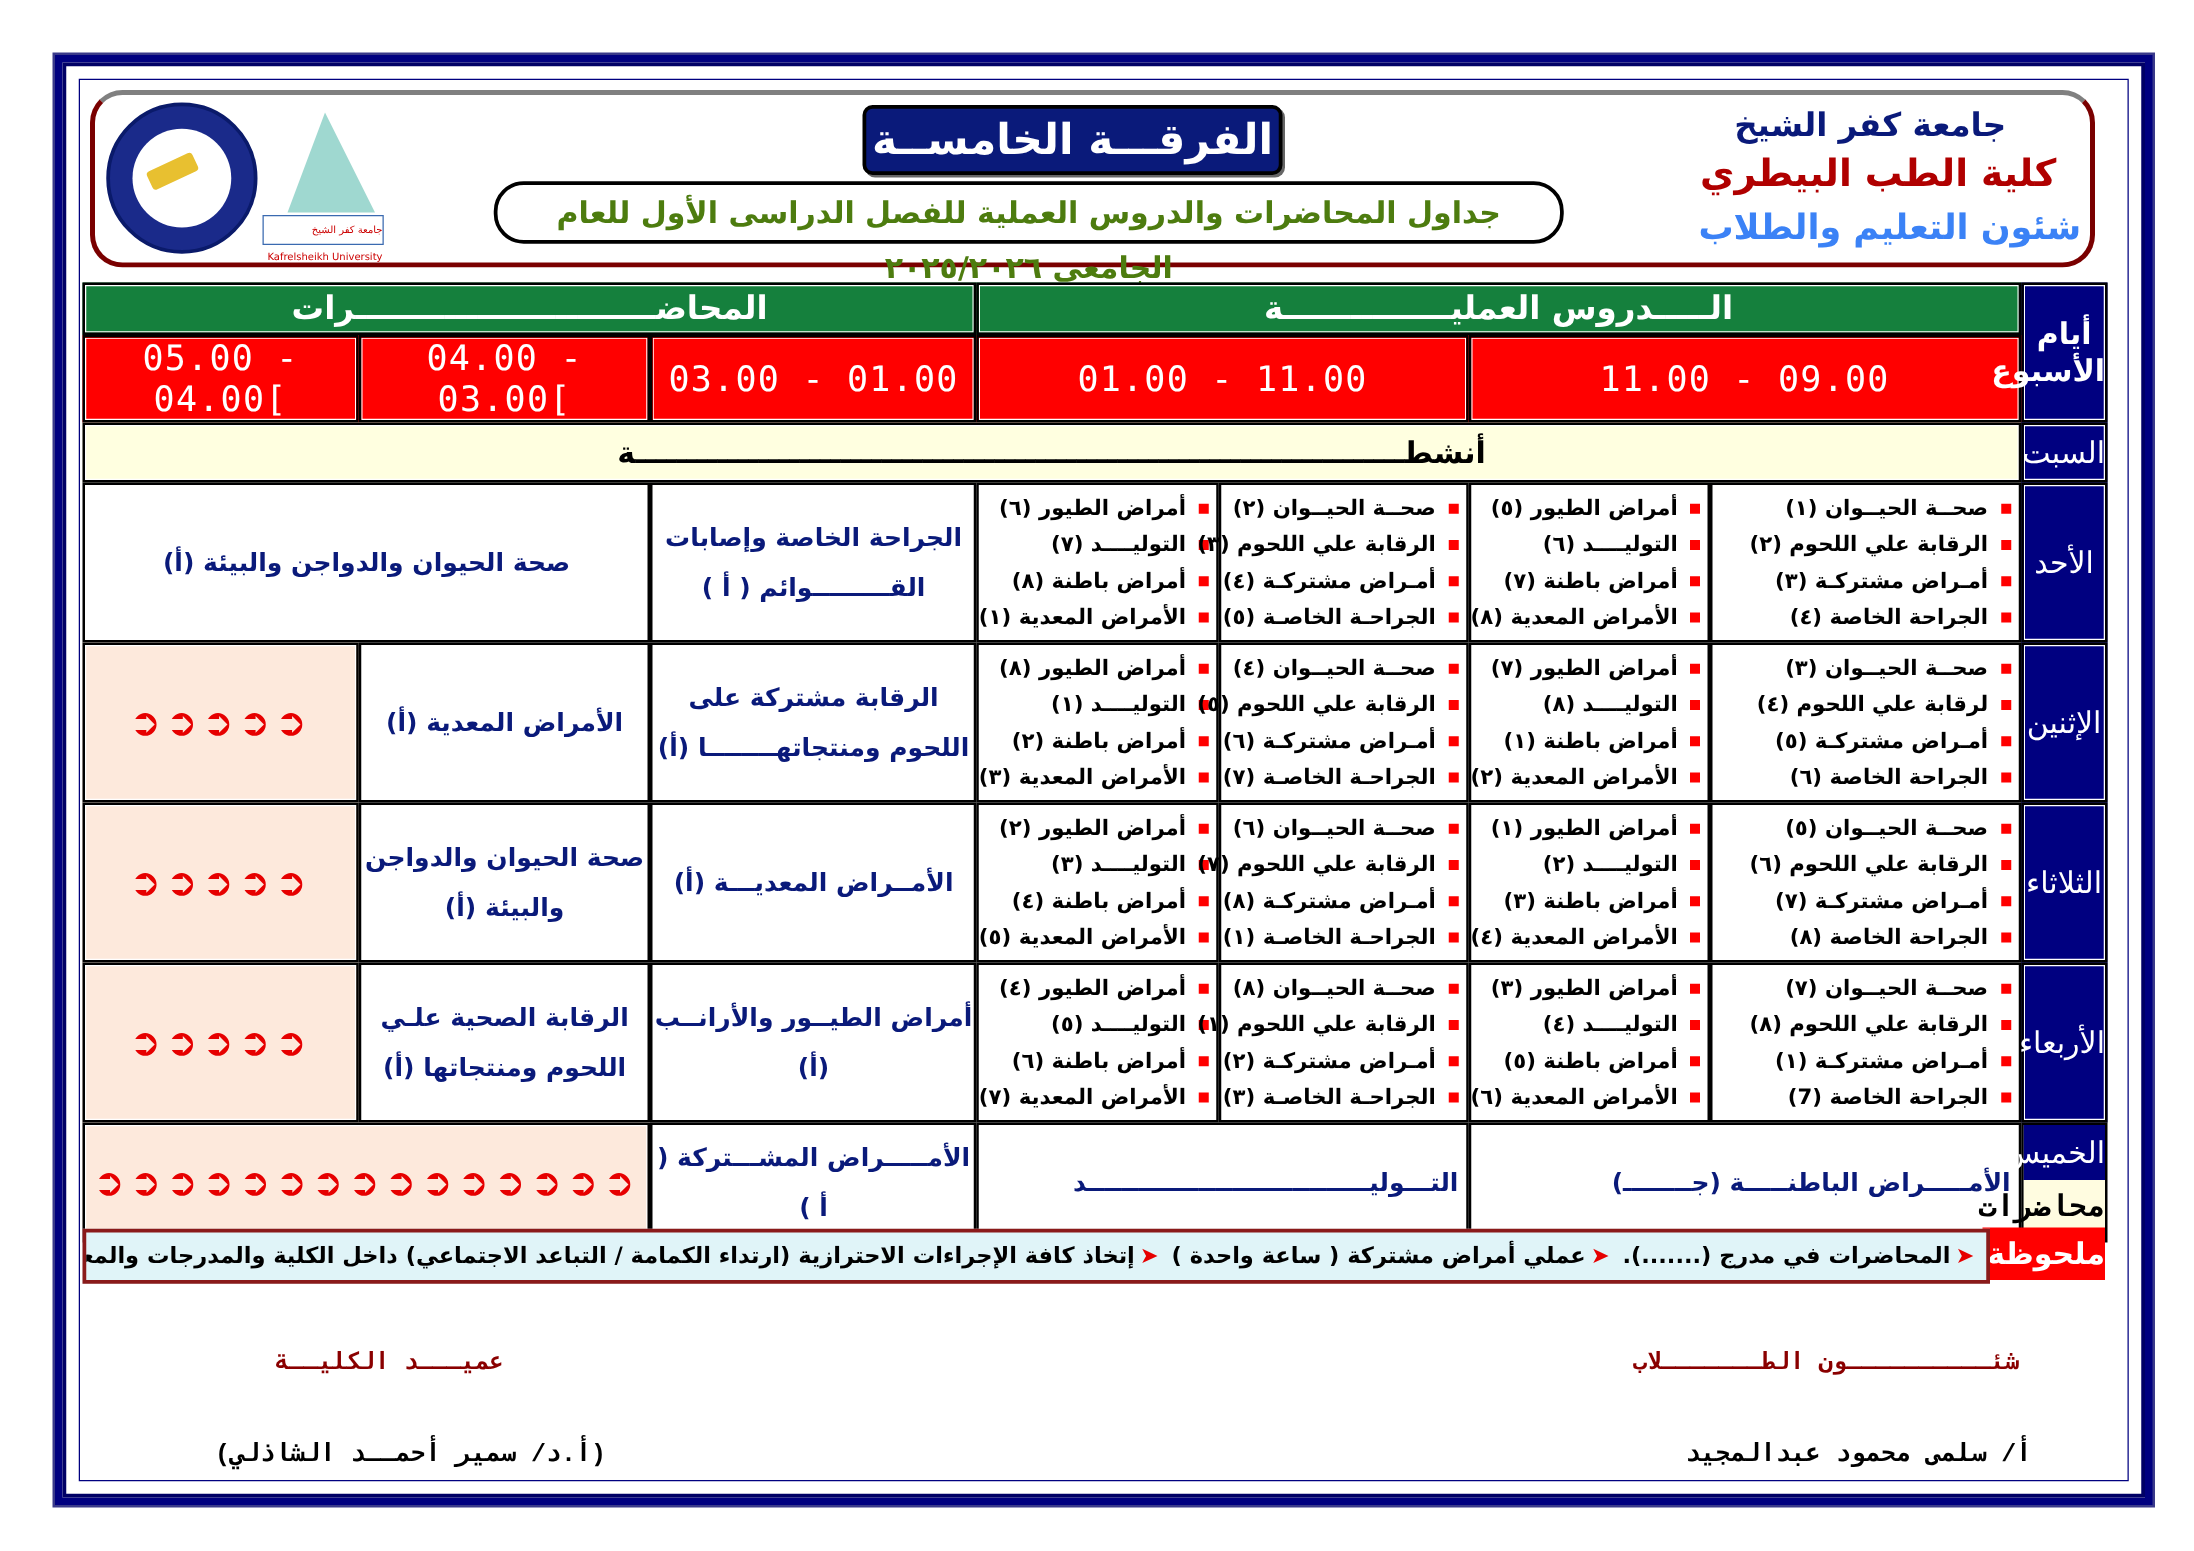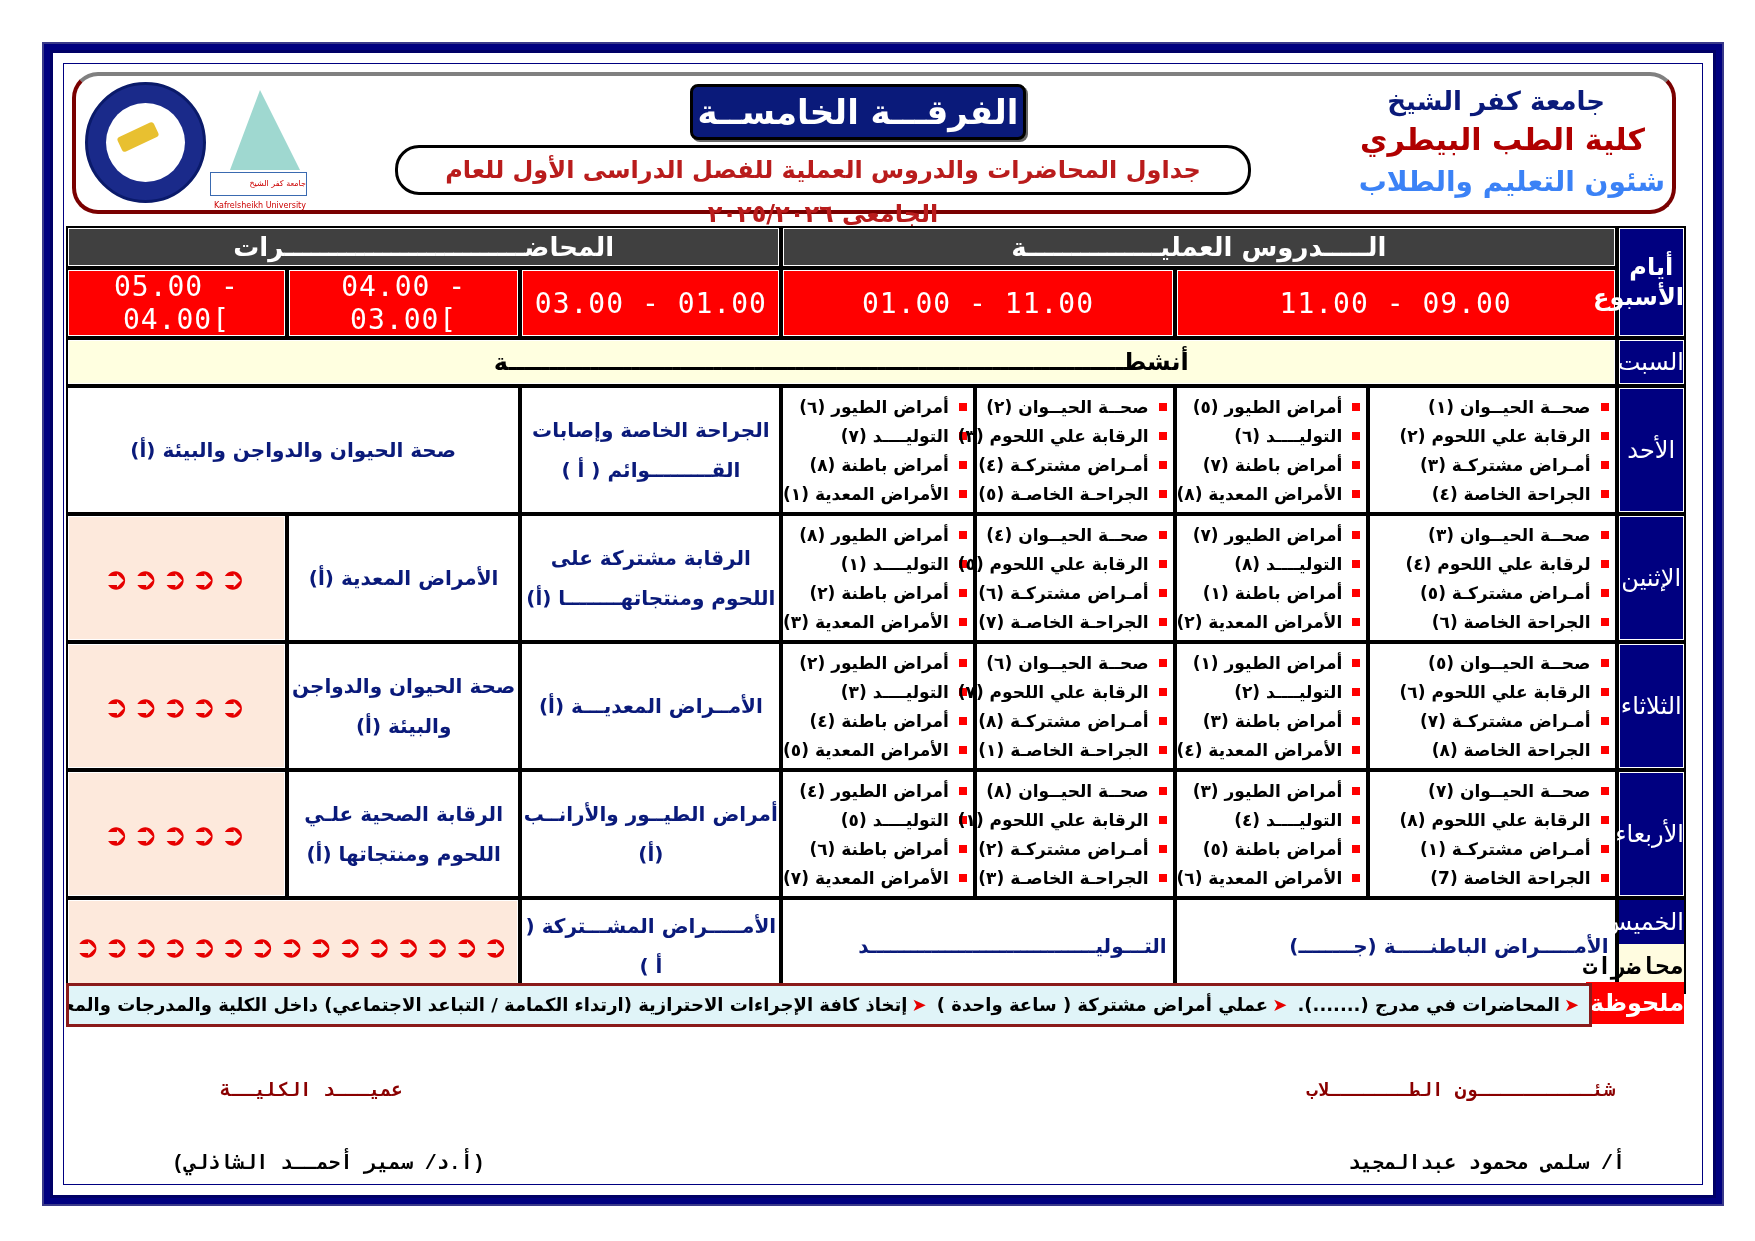--- a/index.html
+++ b/index.html
@@ -8,30 +8,30 @@
     box-shadow:0 0 0 6px #000080, 0 0 0 8px #3a3a8a;}
   .frame-inner{position:absolute;left:10px;top:10px;right:10px;bottom:10px;border:1px solid #000080;}
   .header-box{position:absolute;left:72px;top:72px;width:1596px;height:134px;border:4px solid #7a0000;border-radius:26px;
     border-top-color:#808080;background:#fff;}
   .uni{position:absolute;right:150px;top:86px;color:#0a1a7a;font-weight:bold;font-size:26px;direction:rtl;}
   .faculty{position:absolute;right:110px;top:122px;color:#b00000;font-weight:bold;font-size:30px;direction:rtl;}
   .affairs{position:absolute;right:90px;top:165px;color:#3b82f6;font-weight:bold;font-size:28px;direction:rtl;}
   .grade{position:absolute;left:690px;top:84px;width:330px;height:50px;background:#0a1a7a;border:3px solid #000;border-radius:8px;
     color:#fff;font-weight:bold;font-size:34px;text-align:center;line-height:50px;direction:rtl;box-shadow:2px 2px 0 #666;}
   .subtitle{position:absolute;left:395px;top:145px;width:850px;height:44px;border:3px solid #000;border-radius:24px;
-    font-weight:bold;font-size:24px;text-align:center;line-height:44px;direction:rtl;color:#b91c1c;background:#fff;}
+    font-weight:bold;font-size:24px;text-align:center;line-height:44px;direction:rtl;color:#4d7c0f;background:#fff;}
   .logo1{position:absolute;left:85px;top:82px;width:115px;height:115px;border-radius:50%;background:#1a2a8a;border:3px solid #0a1a6a;}
   .logo1 .in{position:absolute;left:18px;top:18px;width:79px;height:79px;border-radius:50%;background:#fff;}
   .logo1 .sc{position:absolute;left:30px;top:44px;width:40px;height:16px;background:#e8c030;transform:rotate(-25deg);border-radius:3px;}
   .logo2{position:absolute;left:210px;top:90px;width:95px;height:105px;}
   .tri{position:absolute;left:20px;top:0;width:0;height:0;border-left:30px solid transparent;border-right:40px solid transparent;border-bottom:80px solid #9fd8d0;}
   .k-box{position:absolute;left:0;top:82px;width:95px;height:22px;border:1px solid #3a6ab0;font-size:8px;color:#c00;text-align:right;line-height:22px;}
   table.sched{position:absolute;left:66px;top:226px;width:1620px;border-collapse:separate;border-spacing:0;table-layout:fixed;}
   .sched td{border:2px solid #000;box-shadow:inset 0 0 0 1px #fff;padding:0;vertical-align:middle;}
-  .hdr{background:#404040;color:#fff;font-weight:bold;font-size:26px;text-align:center;height:38px;direction:rtl;}
+  .hdr{background:#15803d;color:#fff;font-weight:bold;font-size:26px;text-align:center;height:38px;direction:rtl;}
   .time{background:#ff0000;color:#fff;font-family:"DejaVu Sans Mono",monospace;font-size:28px;text-align:center;height:42px;letter-spacing:1px;}
   .day{background:#000080;color:#fff;font-weight:normal;font-size:24px;text-align:center;direction:rtl;}
   .day-hdr{background:#000080;color:#fff;font-weight:bold;font-size:24px;text-align:center;direction:rtl;line-height:30px;}
   .saturday-row td.act{background:#ffffe0;font-weight:bold;font-size:24px;text-align:center;height:44px;direction:rtl;}
   .list{direction:rtl;font-weight:bold;font-size:17px;color:#000;padding:4px 6px;}
   .list .li{display:flex;align-items:center;height:29px;}
   .list .b{display:inline-block;width:8px;height:8px;background:#ff0000;margin-left:10px;flex:none;}
   .list .li span.t{white-space:nowrap;}
   .lab{direction:rtl;font-weight:bold;font-size:20px;color:#0a1a7a;text-align:center;line-height:40px;}
   .peach{background:#fde9dc;text-align:center;}

